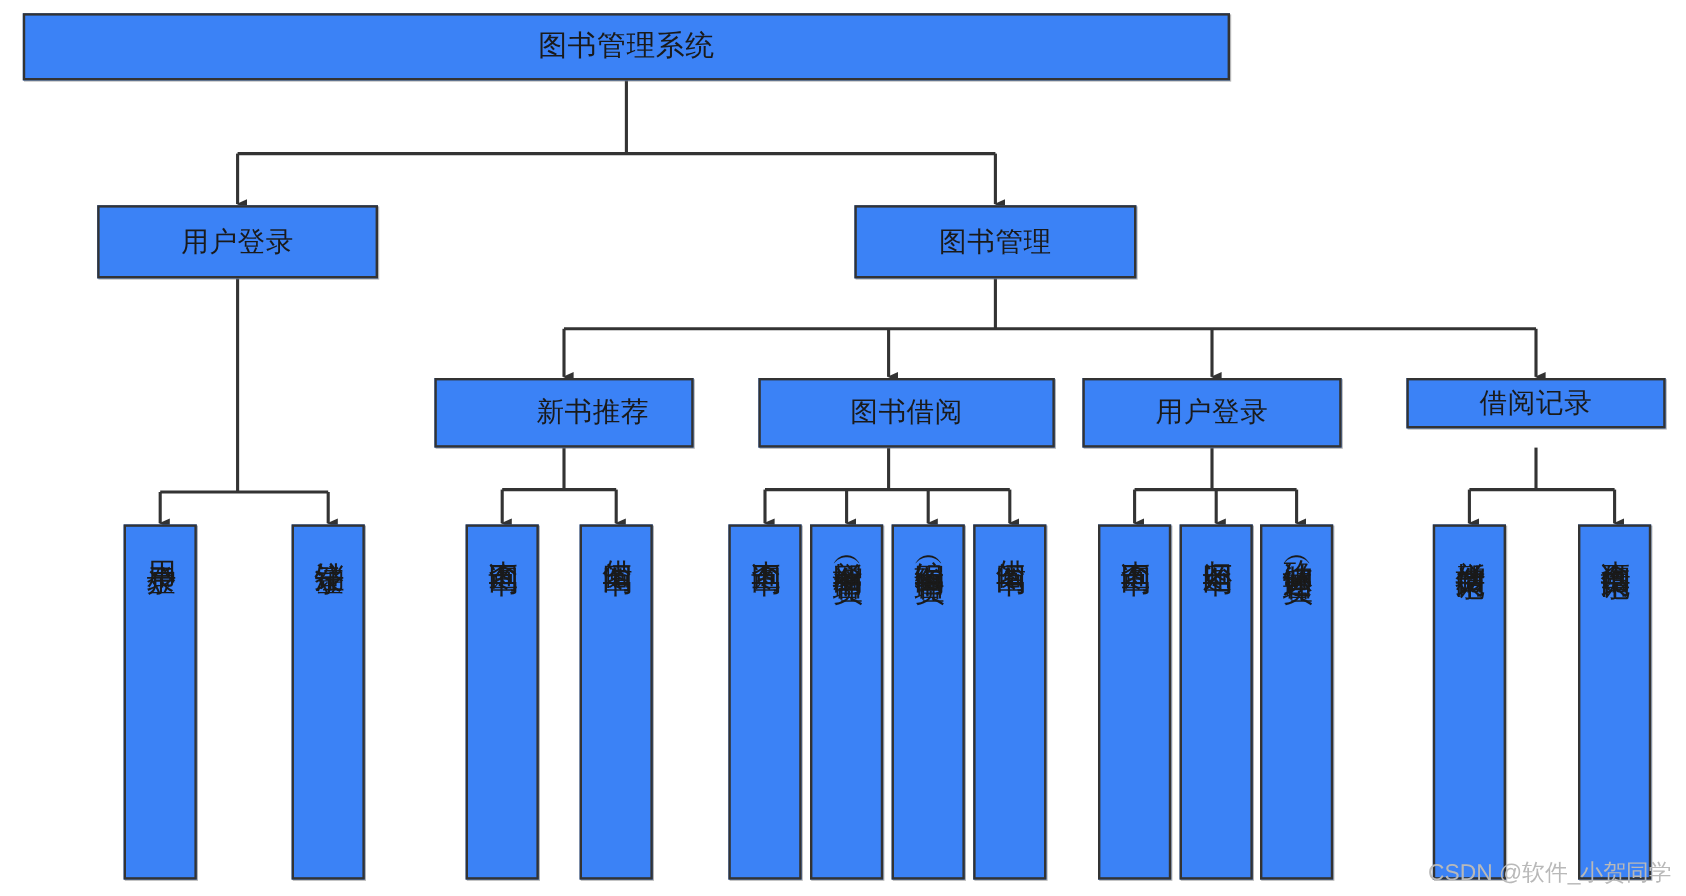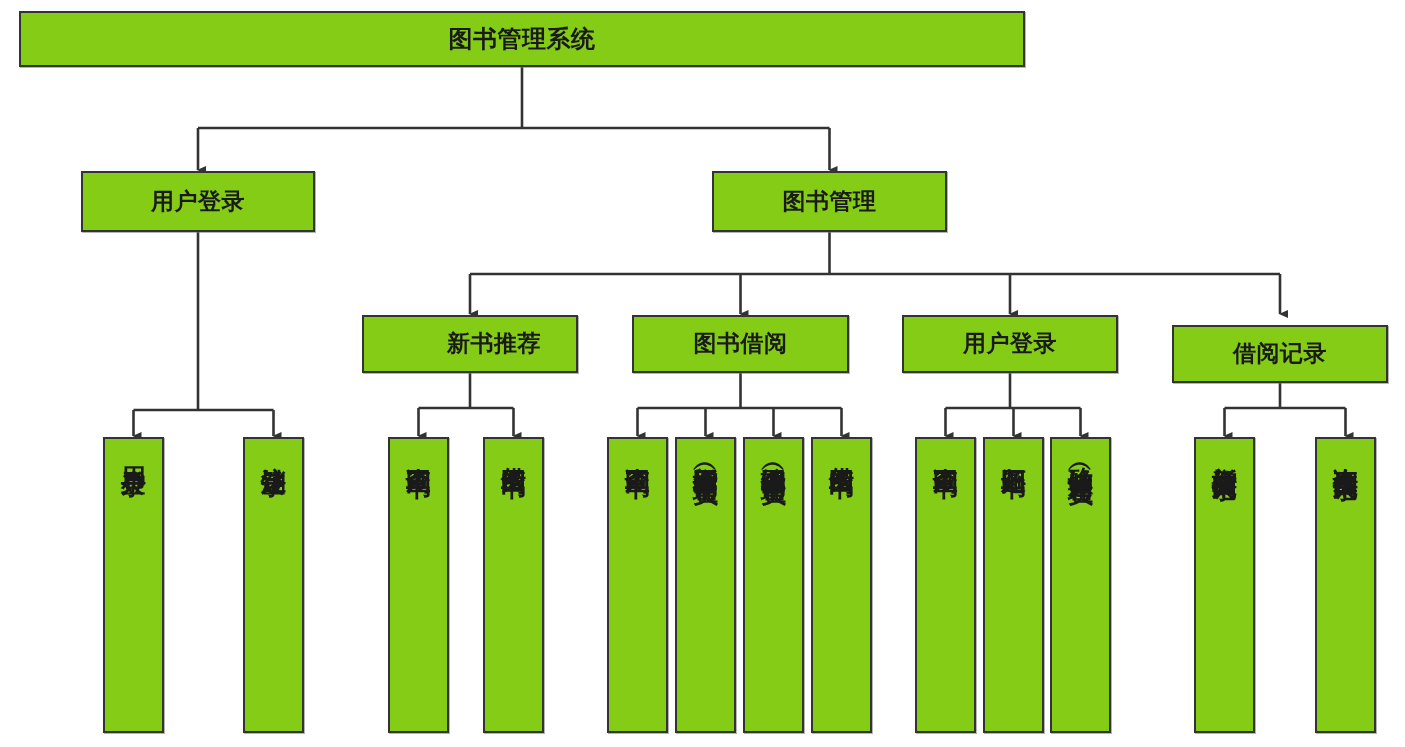--- a/index.html
+++ b/index.html
@@ -21,28 +21,27 @@
   #diagram-svg {
     position: absolute;
     left: 0;
     top: 0;
     width: 1405px;
     height: 747px;
   }
   .node-box {
     position: absolute;
     box-sizing: border-box;
-    background: #84cc16;
+    background: #3b82f6;
     border: 2px solid #333333;
     box-shadow: 1px 1px 0 rgba(120,120,120,0.55);
     display: flex;
     align-items: center;
     justify-content: center;
     overflow: hidden;
-    font-weight: bold;
   }
   .node-label {
     color: #1a1a1a;
     line-height: 1.18;
     text-align: center;
     white-space: nowrap;
     user-select: none;
   }
   .node-box.horiz .node-label {
     font-size: 23px;
@@ -124,27 +123,27 @@
       </div>
       <div class="node-box horiz" style="left: 81px; top: 171px; width: 234px; height: 61px;">
         <span class="node-label">用户登录</span>
       </div>
       <div class="node-box horiz" style="left: 712px; top: 171px; width: 235px; height: 61px;">
         <span class="node-label">图书管理</span>
       </div>
       <div class="node-box horiz" style="left: 362px; top: 315px; width: 216px; height: 58px; padding-left: 48px;">
         <span class="node-label">新书推荐</span>
       </div>
-      <div class="node-box horiz" style="left: 632px; top: 315px; width: 217px; height: 58px;">
+      <div class="node-box horiz" style="left: 632px; top: 315px; width: 247px; height: 58px;">
         <span class="node-label">图书借阅</span>
       </div>
       <div class="node-box horiz" style="left: 902px; top: 315px; width: 216px; height: 58px;">
         <span class="node-label">用户登录</span>
       </div>
-      <div class="node-box horiz" style="left: 1172px; top: 325px; width: 216px; height: 58px;">
+      <div class="node-box horiz" style="left: 1172px; top: 315px; width: 216px; height: 42px;">
         <span class="node-label">借阅记录</span>
       </div>
       <div class="node-box vert" style="left: 103px; top: 437px; width: 61px; height: 296px;">
         <span class="node-label">用户登录</span>
       </div>
       <div class="node-box vert" style="left: 243px; top: 437px; width: 61px; height: 296px;">
         <span class="node-label">注销登录</span>
       </div>
       <div class="node-box vert" style="left: 388px; top: 437px; width: 61px; height: 296px;">
         <span class="node-label">查询图书</span>
@@ -173,13 +172,14 @@
       <div class="node-box vert" style="left: 1050px; top: 437px; width: 61px; height: 296px;">
         <span class="node-label">确认归还（管理员）</span>
       </div>
       <div class="node-box vert" style="left: 1194px; top: 437px; width: 61px; height: 296px;">
         <span class="node-label">新增借阅记录</span>
       </div>
       <div class="node-box vert" style="left: 1315px; top: 437px; width: 61px; height: 296px;">
         <span class="node-label">查询借阅记录</span>
       </div>
     </div>
+  <div class="watermark" style="left: 1190px; top: 714px;">CSDN @软件_小贺同学</div>
 </div>
 
 </body></html>

